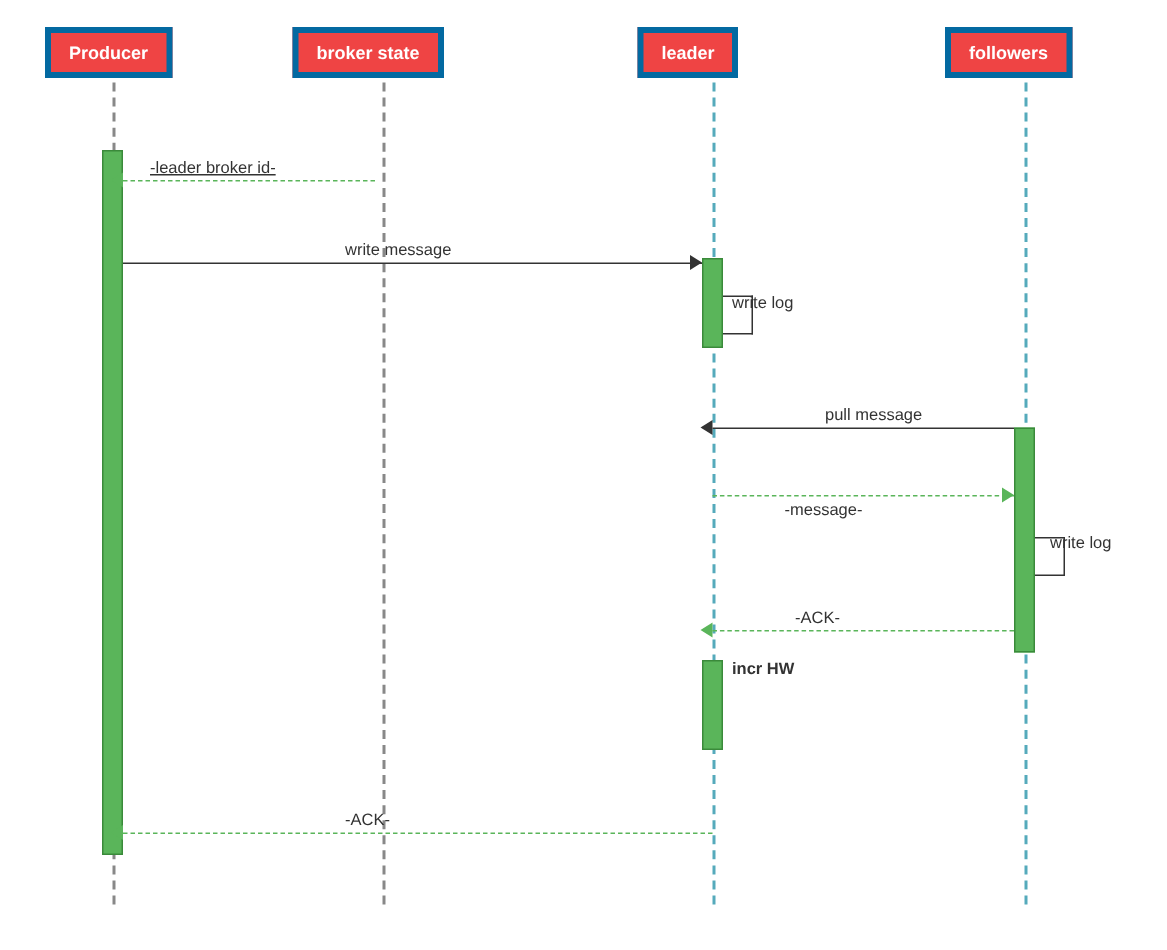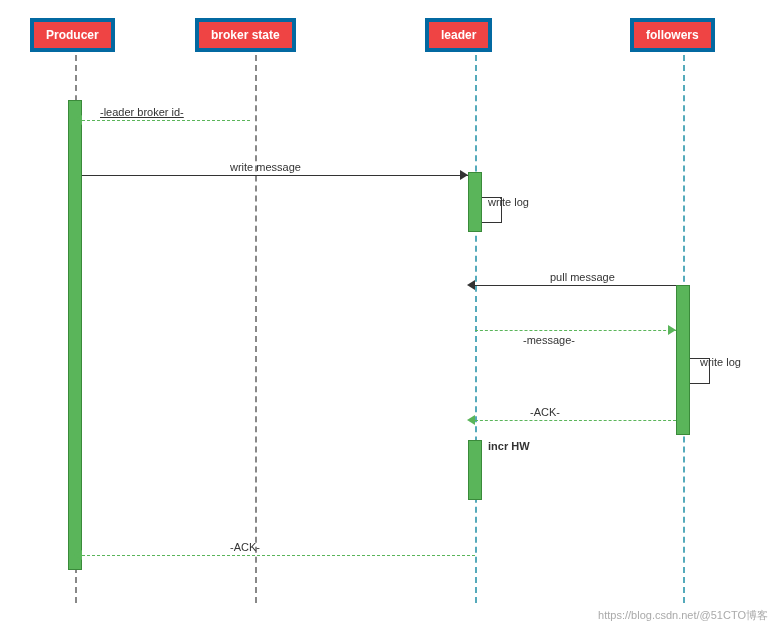--- a/index.html
+++ b/index.html
@@ -152,15 +152,14 @@
   <div class="arrow-line dashed" style="left:475px; top:420px; width:201px;"></div>
   <div class="arrowhead-left dashed" style="left:467px; top:415px;"></div>
   <div class="arrow-label" style="left:530px; top:406px;">-ACK-</div>
 
   <div class="note-label" style="left:488px; top:440px;font-weight:bold;">incr HW</div>
 
   <div class="arrow-line dashed" style="left:82px; top:555px; width:393px;"></div>
   <div class="arrowhead-left dashed" style="left:74px; top:550px;"></div>
   <div class="arrow-label" style="left:230px; top:541px;">-ACK-</div>
 
-  <div class="watermark">https://blog.csdn.net/@51CTO博客</div>
 
 </div>
 
 </body></html>

